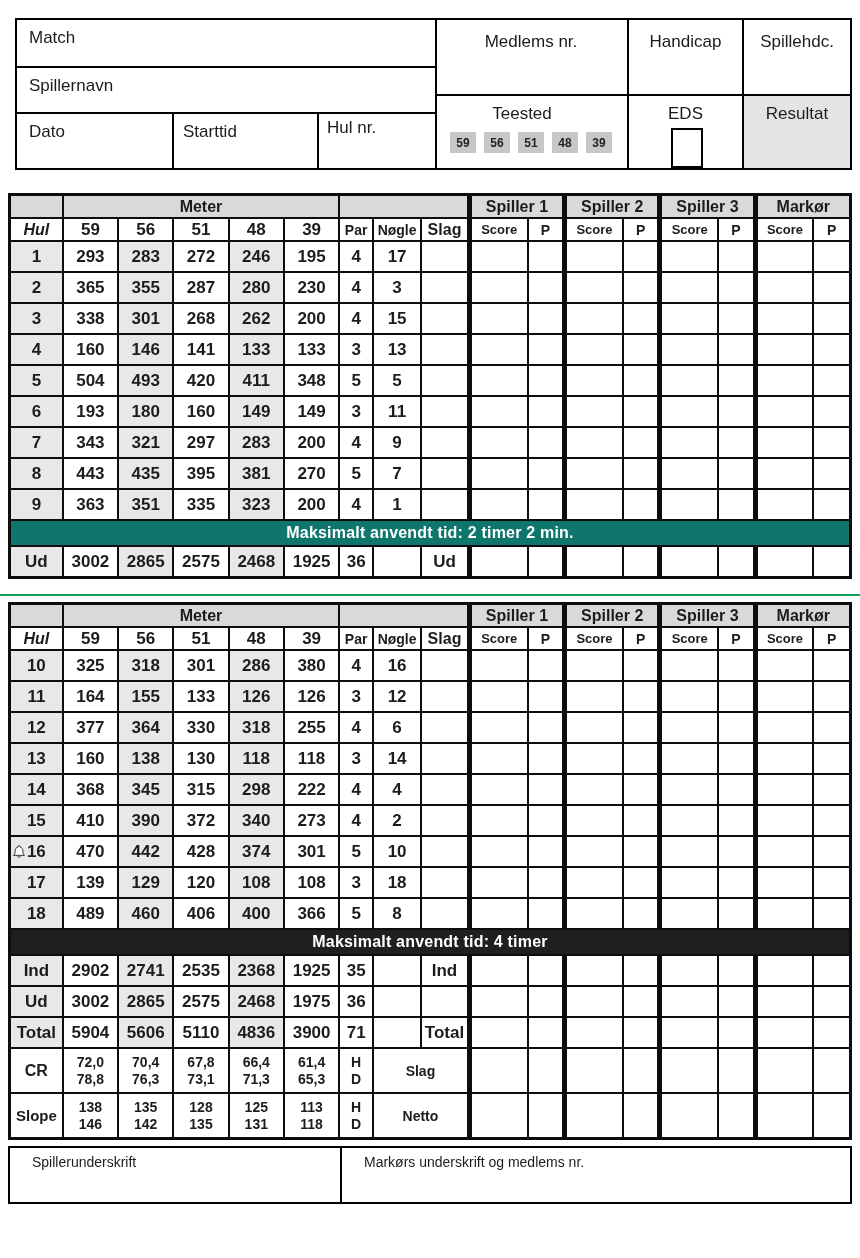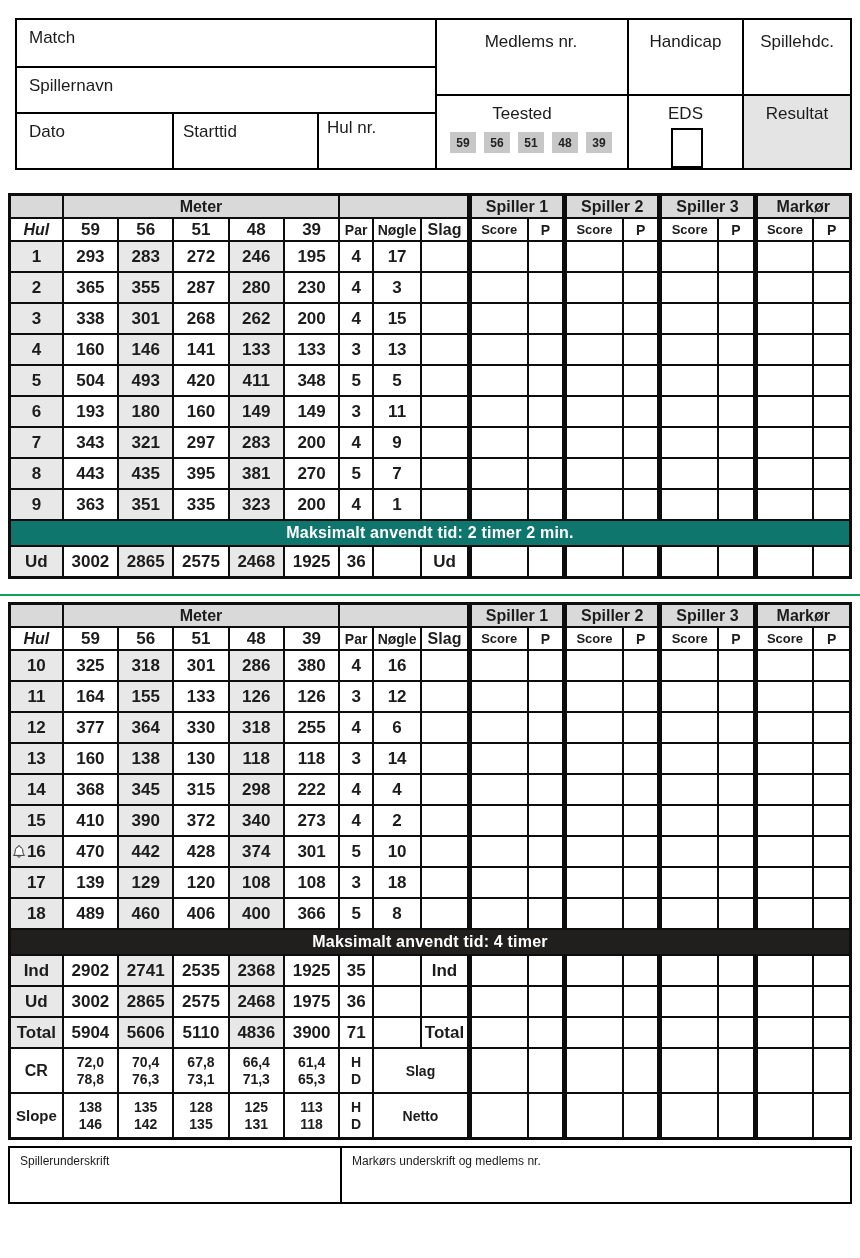--- a/index.html
+++ b/index.html
@@ -36,21 +36,21 @@
   tr.rating-row td.rlabel{font-size:16px;background:#fff;}
   tr.rating-row td.rlabel.lbl-sm{font-size:15px;}
   .two{line-height:1.18;}
   .mergelab{font-size:16px;}
   .grp{border-left-width:5px !important;}
   .bellwrap{position:absolute;left:1px;top:7px;}
 
   
   .sep{width:860px;height:2px;margin-top:15px;}
   .sigbox{display:flex;margin:6px 8px 0;width:840px;height:54px;border:2px solid #000;}
-  .sigcell{font-size:12px;padding:6px 0 0 10px;box-sizing:border-box;}
+  .sigcell{font-size:14px;padding:6px 0 0 22px;box-sizing:border-box;}
   .sigleft{width:332px;border-right:2px solid #000;}
   .sigright{flex:1;}
 </style>
 </head>
 <body>
 
 <div class="topbox">
 
   <div class="tline" style="left:418px;top:0;width:2px;height:148px;"></div>
   <div class="tline" style="left:0;top:46px;width:418px;height:2px;"></div>

